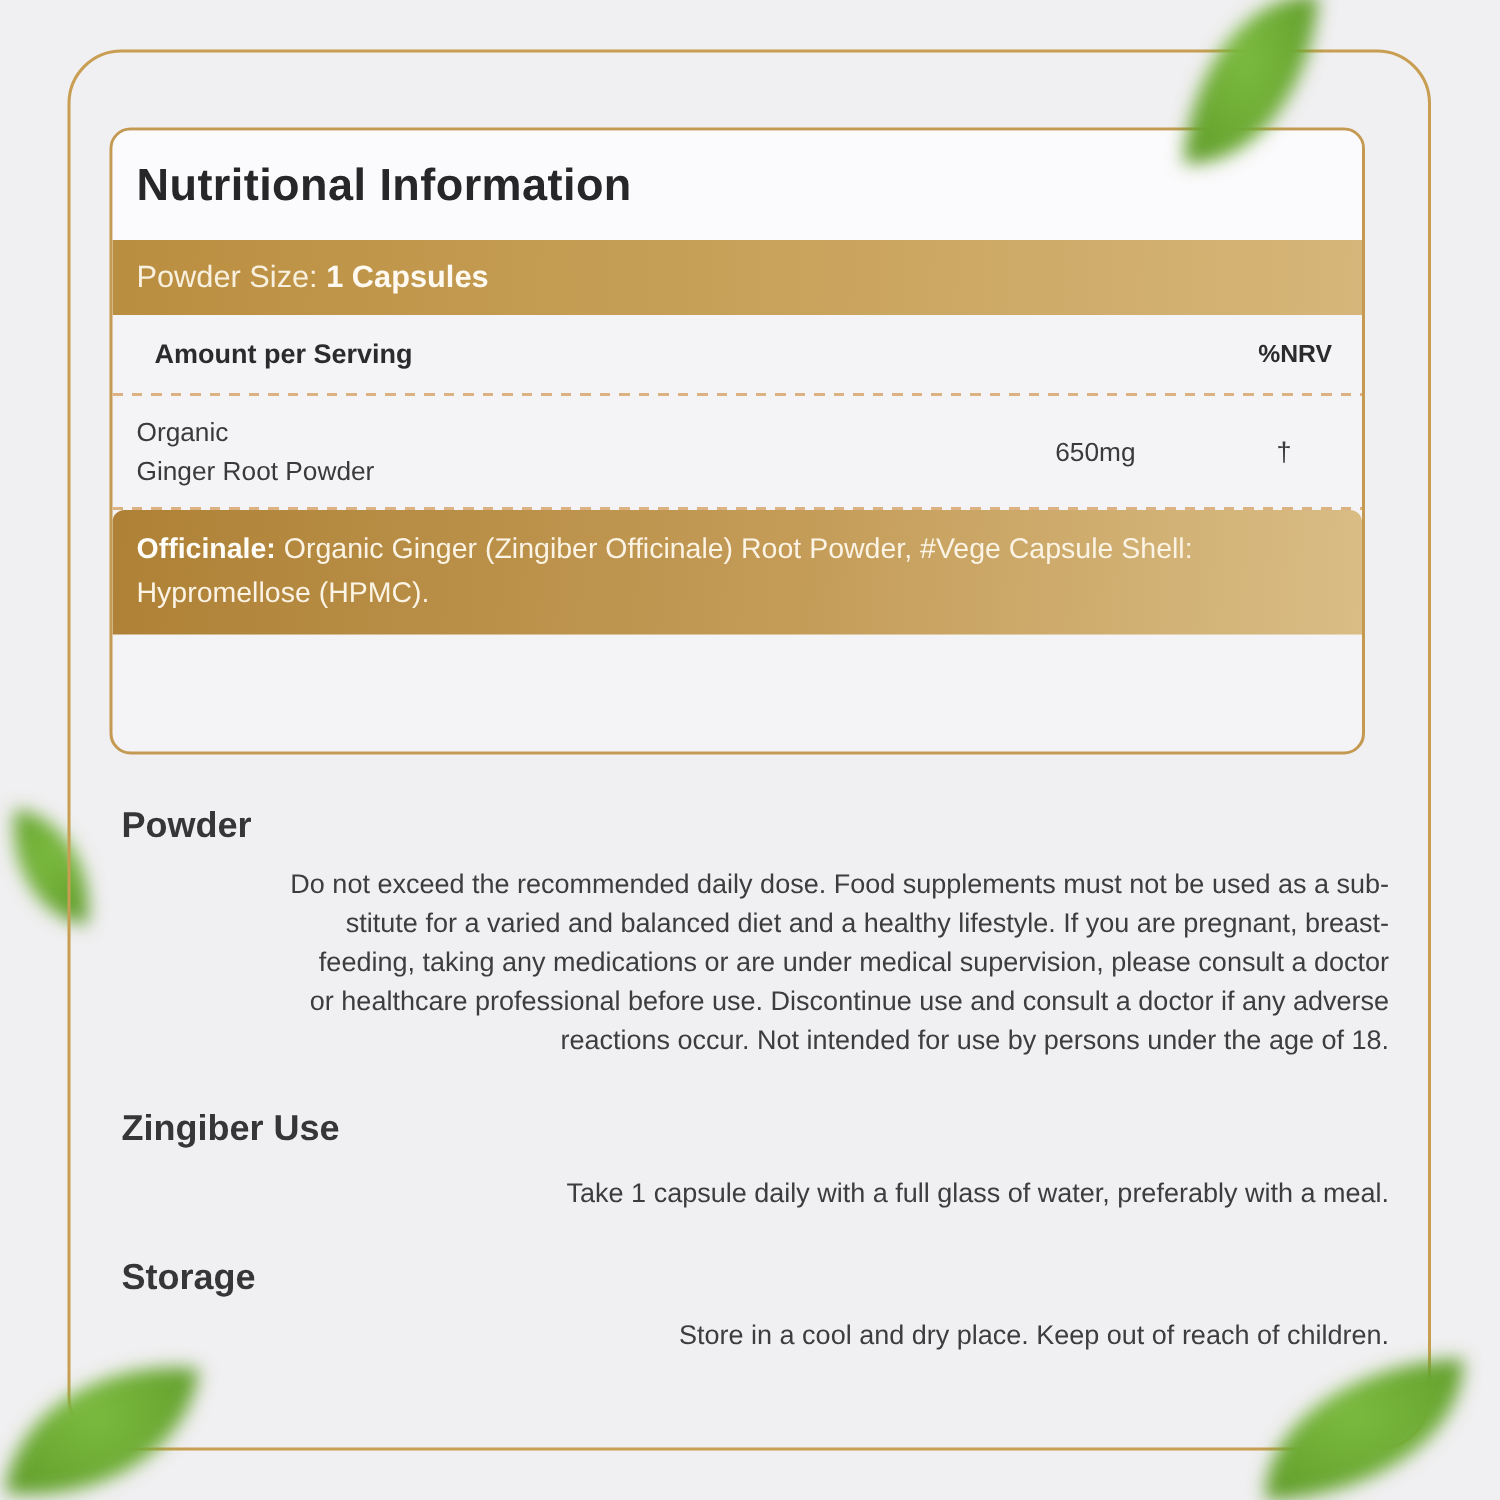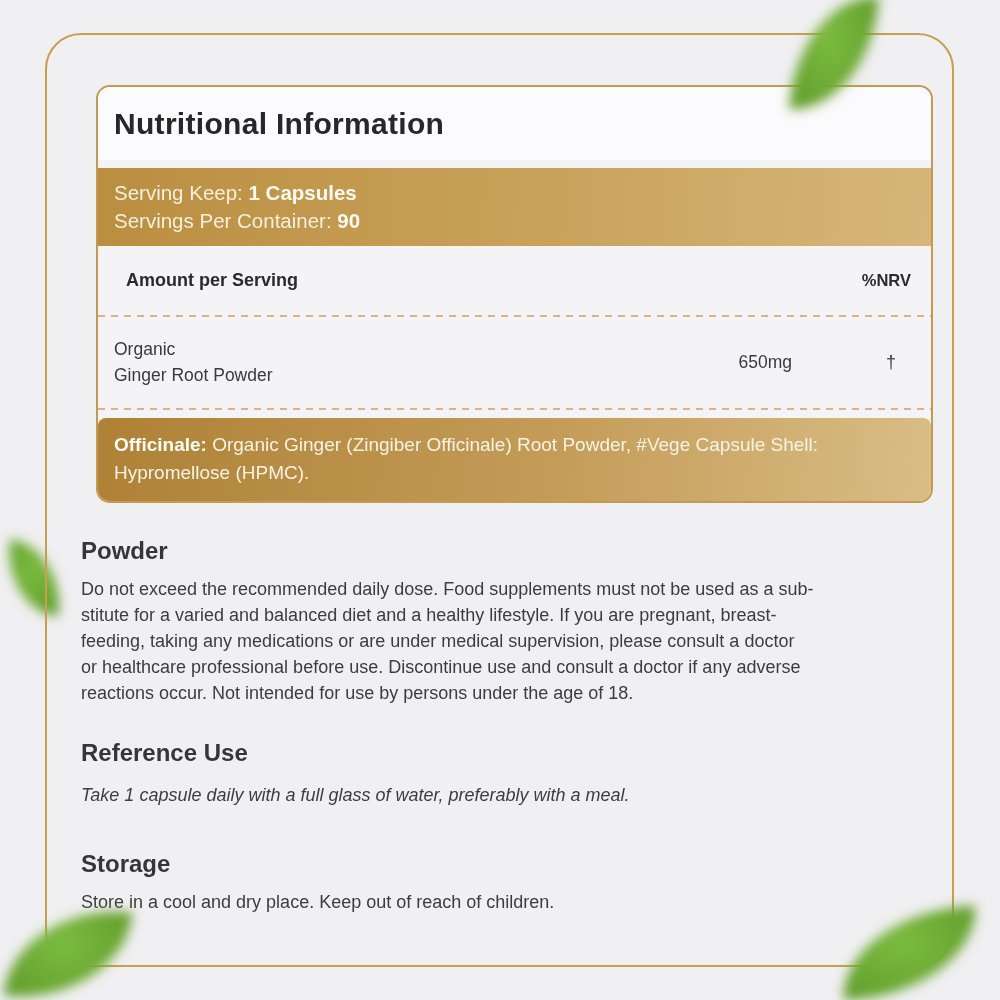--- a/index.html
+++ b/index.html
@@ -21,24 +21,24 @@
     background: radial-gradient(ellipse at 45% 40%, #7cbb40 0%, #6aa832 55%, #5d9728 100%);
     filter: blur(6px);
   }
   .leaf-tr { left:793px; top:-6px;  width:82px;  height:118px; border-radius:100% 0 100% 0; transform:rotate(4deg);  z-index:5; }
   .leaf-lm { left:5px;   top:543px; width:58px;  height:70px;  border-radius:0 100% 0 100%; transform:rotate(8deg);  z-index:0; }
   .leaf-bl { left:8px;   top:906px; width:120px; height:96px;  border-radius:100% 0 100% 0; transform:rotate(6deg);  z-index:5; }
   .leaf-br { left:842px; top:908px; width:135px; height:90px;  border-radius:100% 0 100% 0; transform:rotate(-2deg); z-index:5; }
 
   
   .card {
-    position:absolute; left:96px; top:85px; width:837px; height:418px;
+    position:absolute; left:73px; top:85px; width:837px; height:418px;
     background:#f4f3f5; border:2px solid #c49a52; border-radius:14px;
     overflow:hidden; z-index:2; box-sizing:border-box;
-    display:flex; flex-direction:column;justify-content:space-between;
+    display:flex; flex-direction:column;
   }
   .card-title {
     background:#fbfafc; height:73px; padding:0 16px; flex:0 0 auto;
     display:flex; align-items:center;
     font-size:30px; font-weight:bold; color:#27272a; letter-spacing:.3px;
   }
   .banner {
     flex:0 0 auto;
     background:linear-gradient(93deg,#ba8e40 0%, #c9a35c 55%, #d6b67a 100%);
     color:#f8f0de; padding:11px 16px; font-size:20.5px; line-height:28px;
@@ -50,21 +50,21 @@
     display:flex; justify-content:space-between; align-items:center;
     font-weight:bold; color:#2b2b2d;
   }
   .t-header .h-left  { font-size:18px; }
   .t-header .h-right { font-size:16.5px; }
 
   .dash { flex:0 0 auto; height:2px;
     background:repeating-linear-gradient(90deg,#dcb282 0 7px, transparent 7px 13px); }
 
   .t-row {
-    flex:0 0 auto; height:74px; padding:0 12px 0 16px;
+    flex:0 0 auto; height:74px; padding:0 24px 0 16px;
     display:flex; align-items:center; color:#3a3a3c; font-size:17.5px;
   }
   .t-row .name   { flex:1; white-space:pre-line; line-height:26px; }
   .t-row .amount { width:160px; text-align:right; padding-right:71px; box-sizing:border-box; }
   .t-row .nrv    { width:56px; text-align:center; font-size:18px; }
 
   .t-foot {
     flex:1; display:flex; align-items:center; justify-content:center;
     font-size:17px; color:#2f2f31;
   }
@@ -76,42 +76,41 @@
     padding:13px 16px; font-size:19px; line-height:28.5px; color:#fbf3e4;
   }
   .ingredients b { color:#fffdf8; font-weight:bold; }
 
   
   .content { position:absolute; left:81px; top:537px; width:845px; z-index:2; }
   .content h2 {
     margin:0 0 11px; font-size:24px; line-height:28px; font-weight:bold; color:#363638;
   }
   .content p {
-    margin:0; font-size:18px; line-height:26px; color:#3d3d3f; white-space:pre-line;
+    margin:0; font-size:18px; line-height:26px; color:#3d3d3f; white-space:pre-line;text-align:right;
   }
   .content p.gap-lg { margin-bottom:33px; }
-  .content p.gap-md { margin-bottom:42px;font-style:italic; }
+  .content p.gap-md { margin-bottom:30px; }
   .content .h-gap { margin-bottom:15px; }
 </style>
 </head>
 <body>
 
 <div class="page">
 
   <div class="outer-frame"></div>
 
   <div class="leaf leaf-lm"></div>
 
   <div class="card">
 
     <div class="card-title">Nutritional Information</div>
 
     <div class="banner">
-      <div><span>Serving Keep: </span><b>1 Capsules</b></div>
-      <div><span>Servings Per Container: </span><b>90</b></div>
+      <div><span>Powder Size: </span><b>1 Capsules</b></div>
     </div>
 
     <div class="t-header">
       <span class="h-left">Amount per Serving</span>
       <span class="h-right">%NRV</span>
     </div>
 
     <div class="dash"></div>
 
     <div class="t-row">
@@ -131,21 +130,21 @@
   </div>
 
   <div class="content">
     <h2>Powder</h2>
     <p class="gap-lg">Do not exceed the recommended daily dose. Food supplements must not be used as a sub-
 stitute for a varied and balanced diet and a healthy lifestyle. If you are pregnant, breast-
 feeding, taking any medications or are under medical supervision, please consult a doctor
 or healthcare professional before use. Discontinue use and consult a doctor if any adverse
 reactions occur. Not intended for use by persons under the age of 18.</p>
 
-    <h2 class="h-gap">Reference Use</h2>
+    <h2 class="h-gap">Zingiber Use</h2>
     <p class="gap-md">Take 1 capsule daily with a full glass of water, preferably with a meal.</p>
 
     <h2>Storage</h2>
     <p>Store in a cool and dry place. Keep out of reach of children.</p>
   </div>
 
   <div class="leaf leaf-tr"></div>
   <div class="leaf leaf-bl"></div>
   <div class="leaf leaf-br"></div>
 

